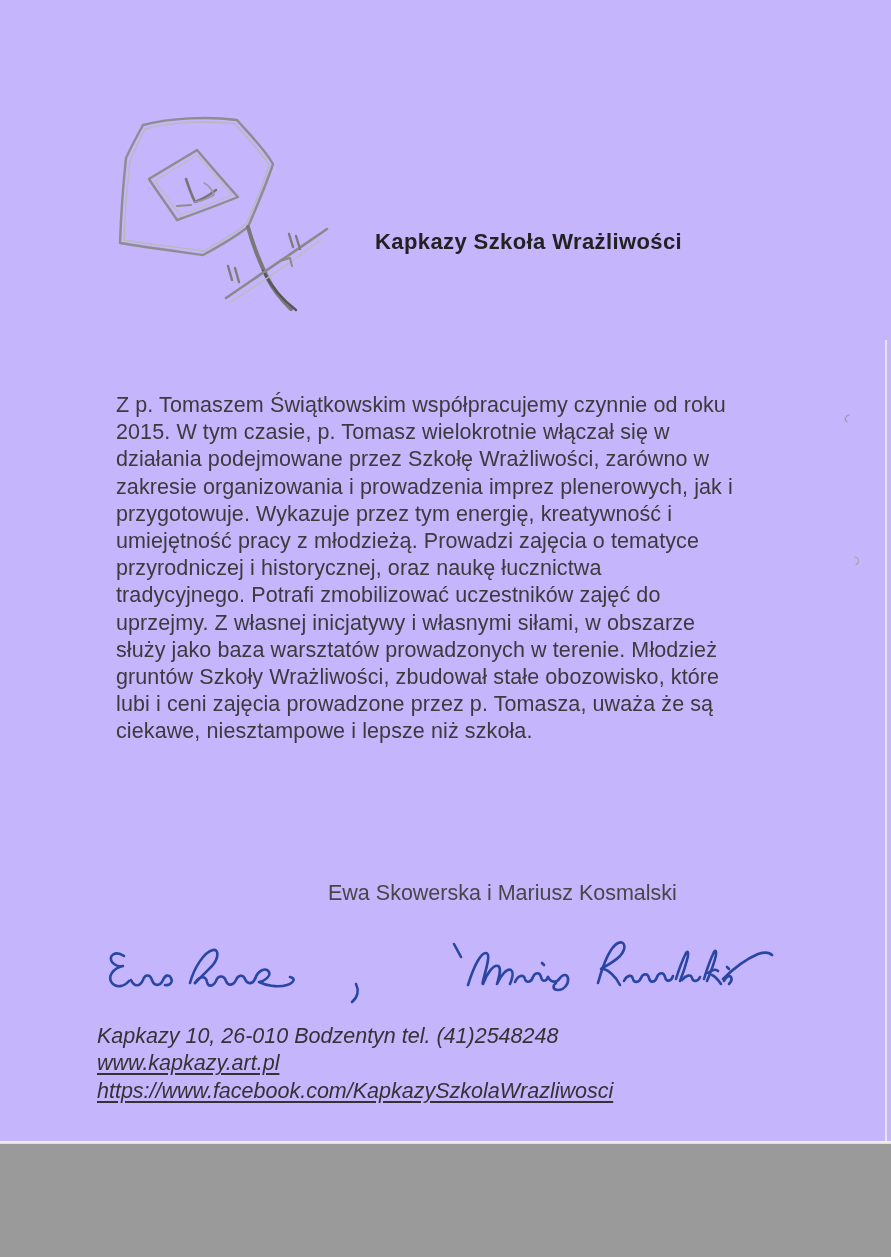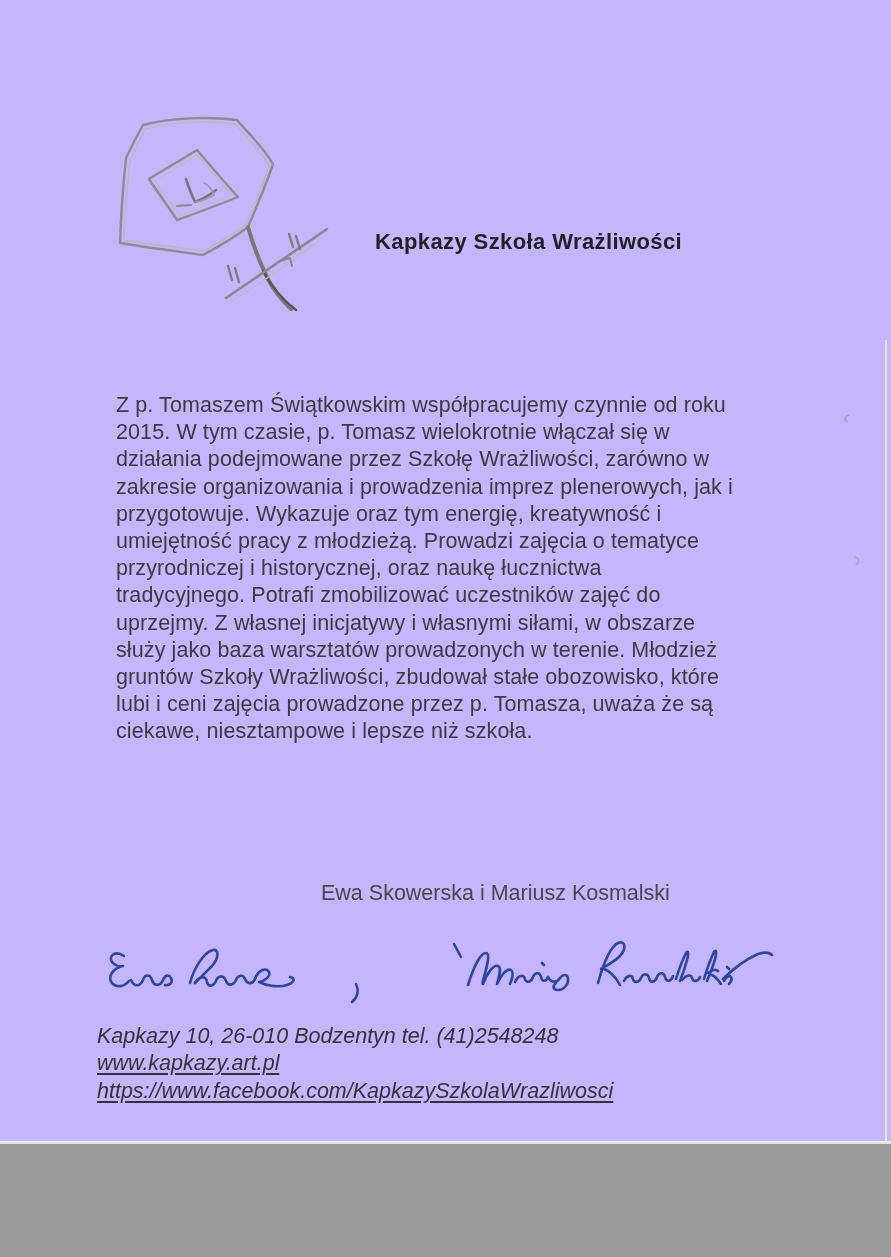--- a/index.html
+++ b/index.html
@@ -40,21 +40,21 @@
 
   .body-text{
     position:absolute; left:97px; top:392px; width:740px;
     font-size:21.5px; line-height:27.2px; color:#3b3b3b;
     letter-spacing:.1px;
     margin-left:19px;
   }
   .body-line{ white-space:nowrap; }
 
   .attribution{
-    position:absolute; left:321px; top:881px;
+    position:absolute; left:328px; top:881px;
     font-size:21.5px; color:#474747; white-space:nowrap;
   }
 
   .sig{ position:absolute; }
   .sig path{ fill:none; stroke:var(--ink,#2a45a2); stroke-width:2.6;
              stroke-linecap:round; stroke-linejoin:round; }
   #sig-ewa{ left:106px; top:940px; width:290px; height:64px; }
   #sig-mariusz{ left:446px; top:932px; width:330px; height:70px; }
 
   .footer{
@@ -92,21 +92,21 @@
     <path d="M172,158 L182,155 L184,163" stroke="#8a8a8a" stroke-width="2"></path>
   </svg>
 
   <div class="title">Kapkazy Szkoła Wrażliwości</div>
 
   <div class="body-text">
       <div class="body-line">Z p. Tomaszem Świątkowskim współpracujemy czynnie od roku</div>
       <div class="body-line">2015. W tym czasie, p. Tomasz wielokrotnie włączał się w</div>
       <div class="body-line">działania podejmowane przez Szkołę Wrażliwości, zarówno w</div>
       <div class="body-line">zakresie organizowania i prowadzenia imprez plenerowych, jak i</div>
-      <div class="body-line">przygotowuje. Wykazuje oraz tym energię, kreatywność i</div>
+      <div class="body-line">przygotowuje. Wykazuje przez tym energię, kreatywność i</div>
       <div class="body-line">umiejętność pracy z młodzieżą. Prowadzi zajęcia o tematyce</div>
       <div class="body-line">przyrodniczej i historycznej, oraz naukę łucznictwa</div>
       <div class="body-line">tradycyjnego. Potrafi zmobilizować uczestników zajęć do</div>
       <div class="body-line">uprzejmy. Z własnej inicjatywy i własnymi siłami, w obszarze</div>
       <div class="body-line">służy jako baza warsztatów prowadzonych w terenie. Młodzież</div>
       <div class="body-line">gruntów Szkoły Wrażliwości, zbudował stałe obozowisko, które</div>
       <div class="body-line">lubi i ceni zajęcia prowadzone przez p. Tomasza, uważa że są</div>
       <div class="body-line">ciekawe, niesztampowe i lepsze niż szkoła.</div>
     </div>
 

